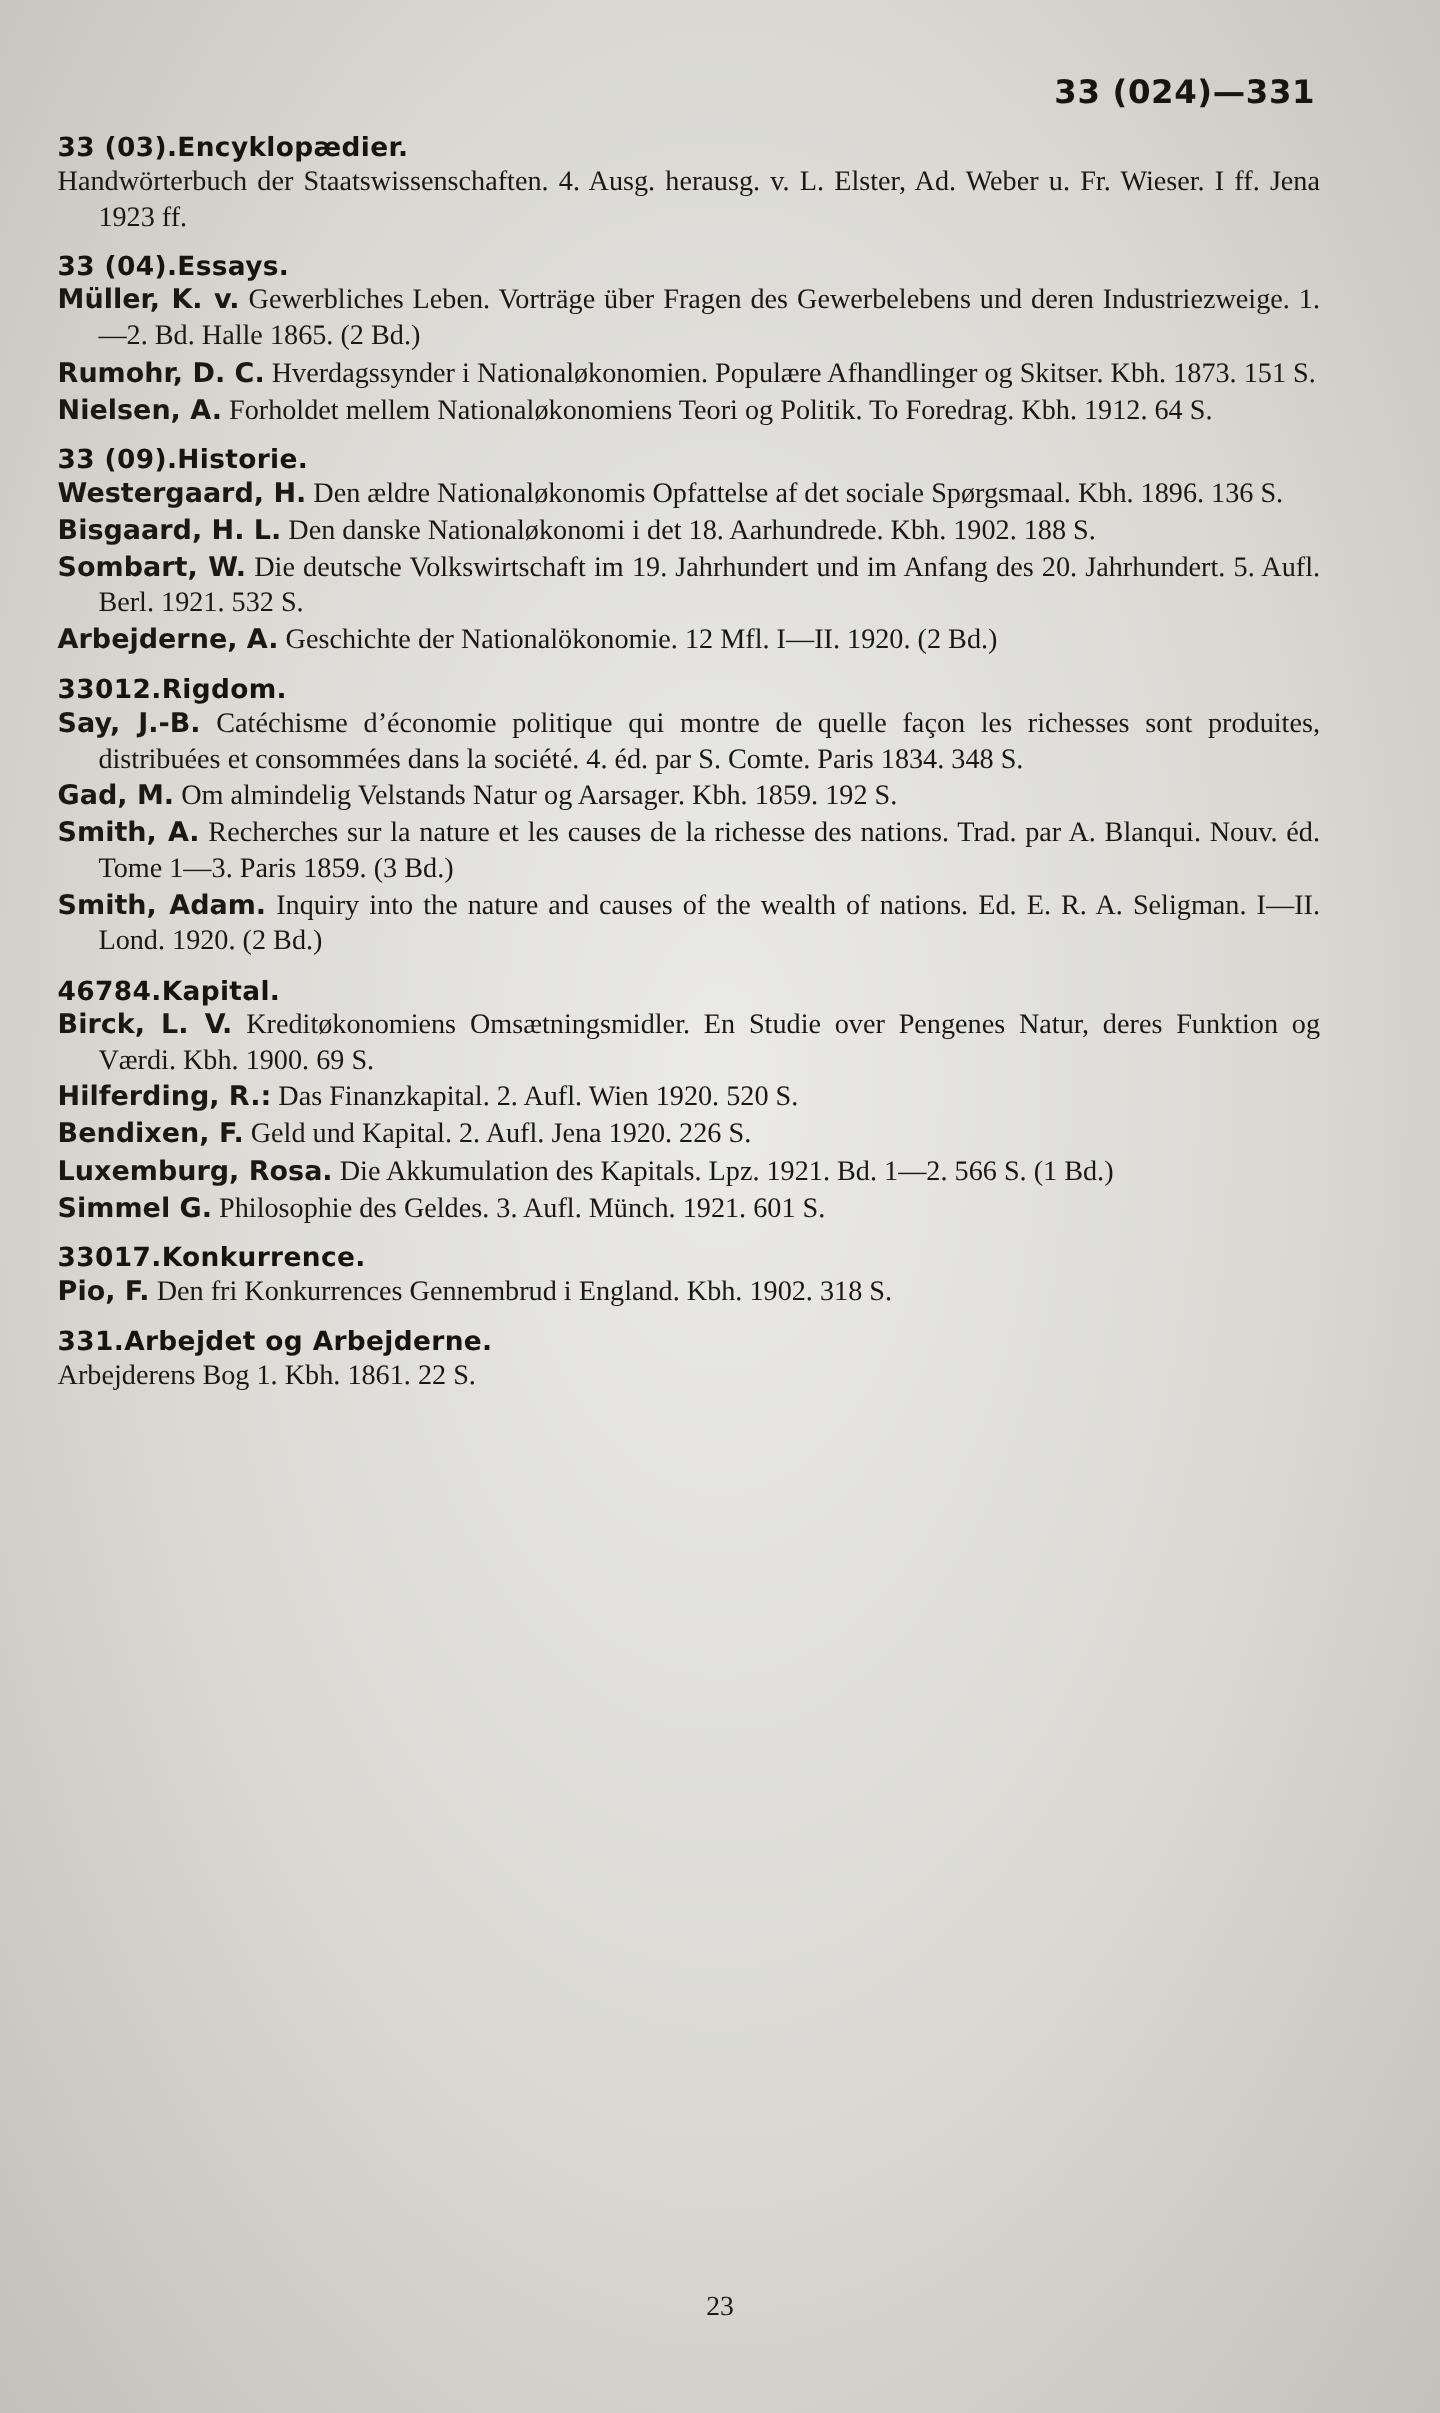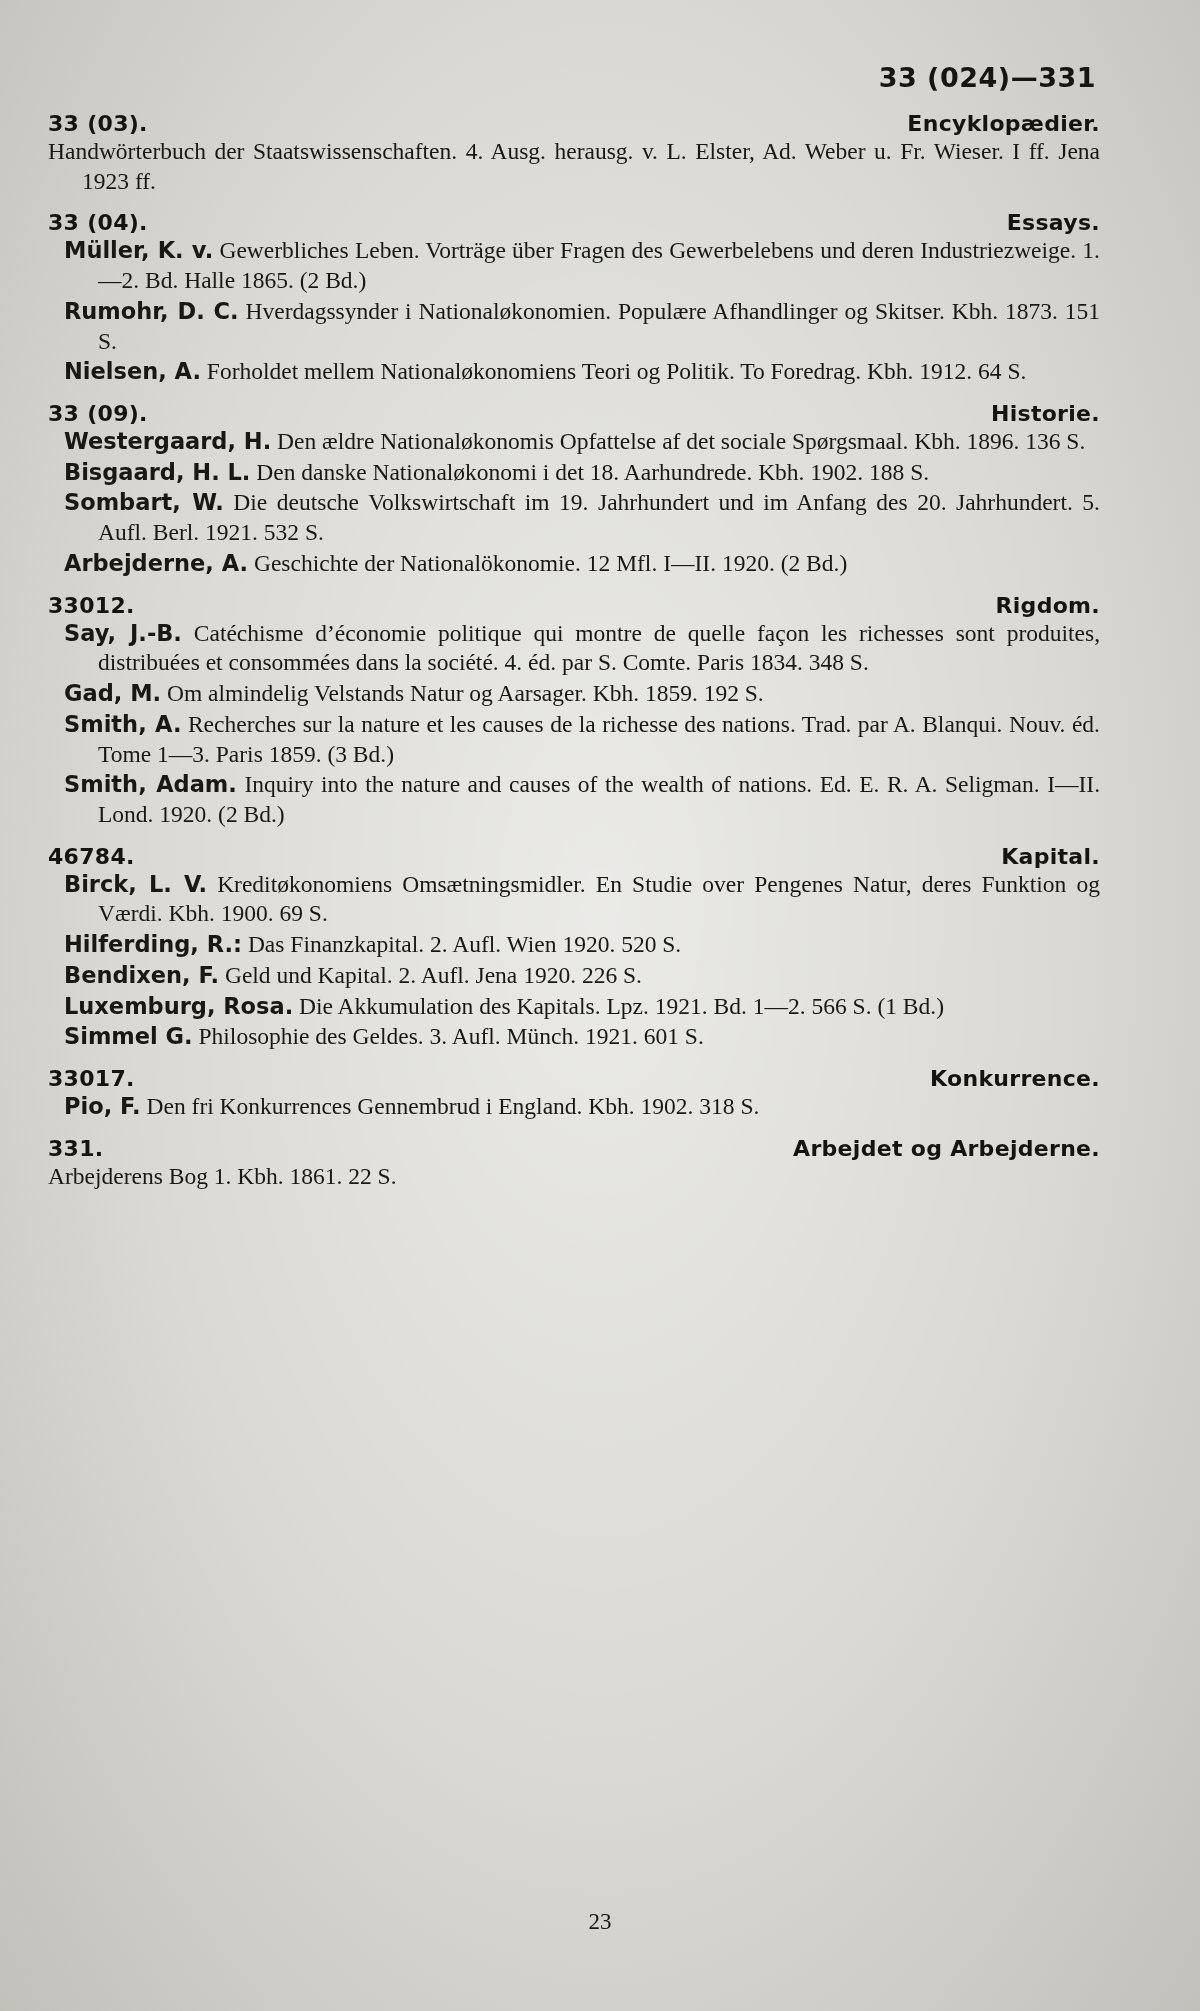--- a/index.html
+++ b/index.html
@@ -45,38 +45,37 @@
     color: #16150f;
     margin: 0 0 18px 0;
     padding-right: 4px;
   }
   .entries {
     color: #1a1813;
   }
   
   .section-head {
     display: flex;
-    justify-content: space-between;
     align-items: baseline;
     font-family: "DejaVu Sans", sans-serif;
     font-weight: bold;
     font-size: 22px;
     margin: 14px 0 1px 0;
     color: #15140e;
   }
   .section-head.tight { margin-top: 10px; }
   .section-head .code { letter-spacing: 0.3px; }
   .section-head .topic { letter-spacing: 0.3px; }
 
   .entry {
     font-size: 23.5px;
     line-height: 1.265;
     text-indent: 0;
     padding-left: 34px;
-    margin: 0 0 1px 16px;
+    margin: 0 0 1px 0;
     text-align: justify;
     text-justify: inter-word;
     hyphens: manual;
   }
   .entry > .hang {
     margin-left: -34px;
   }
   .author {
     font-family: "DejaVu Sans", sans-serif;
     font-weight: bold;

